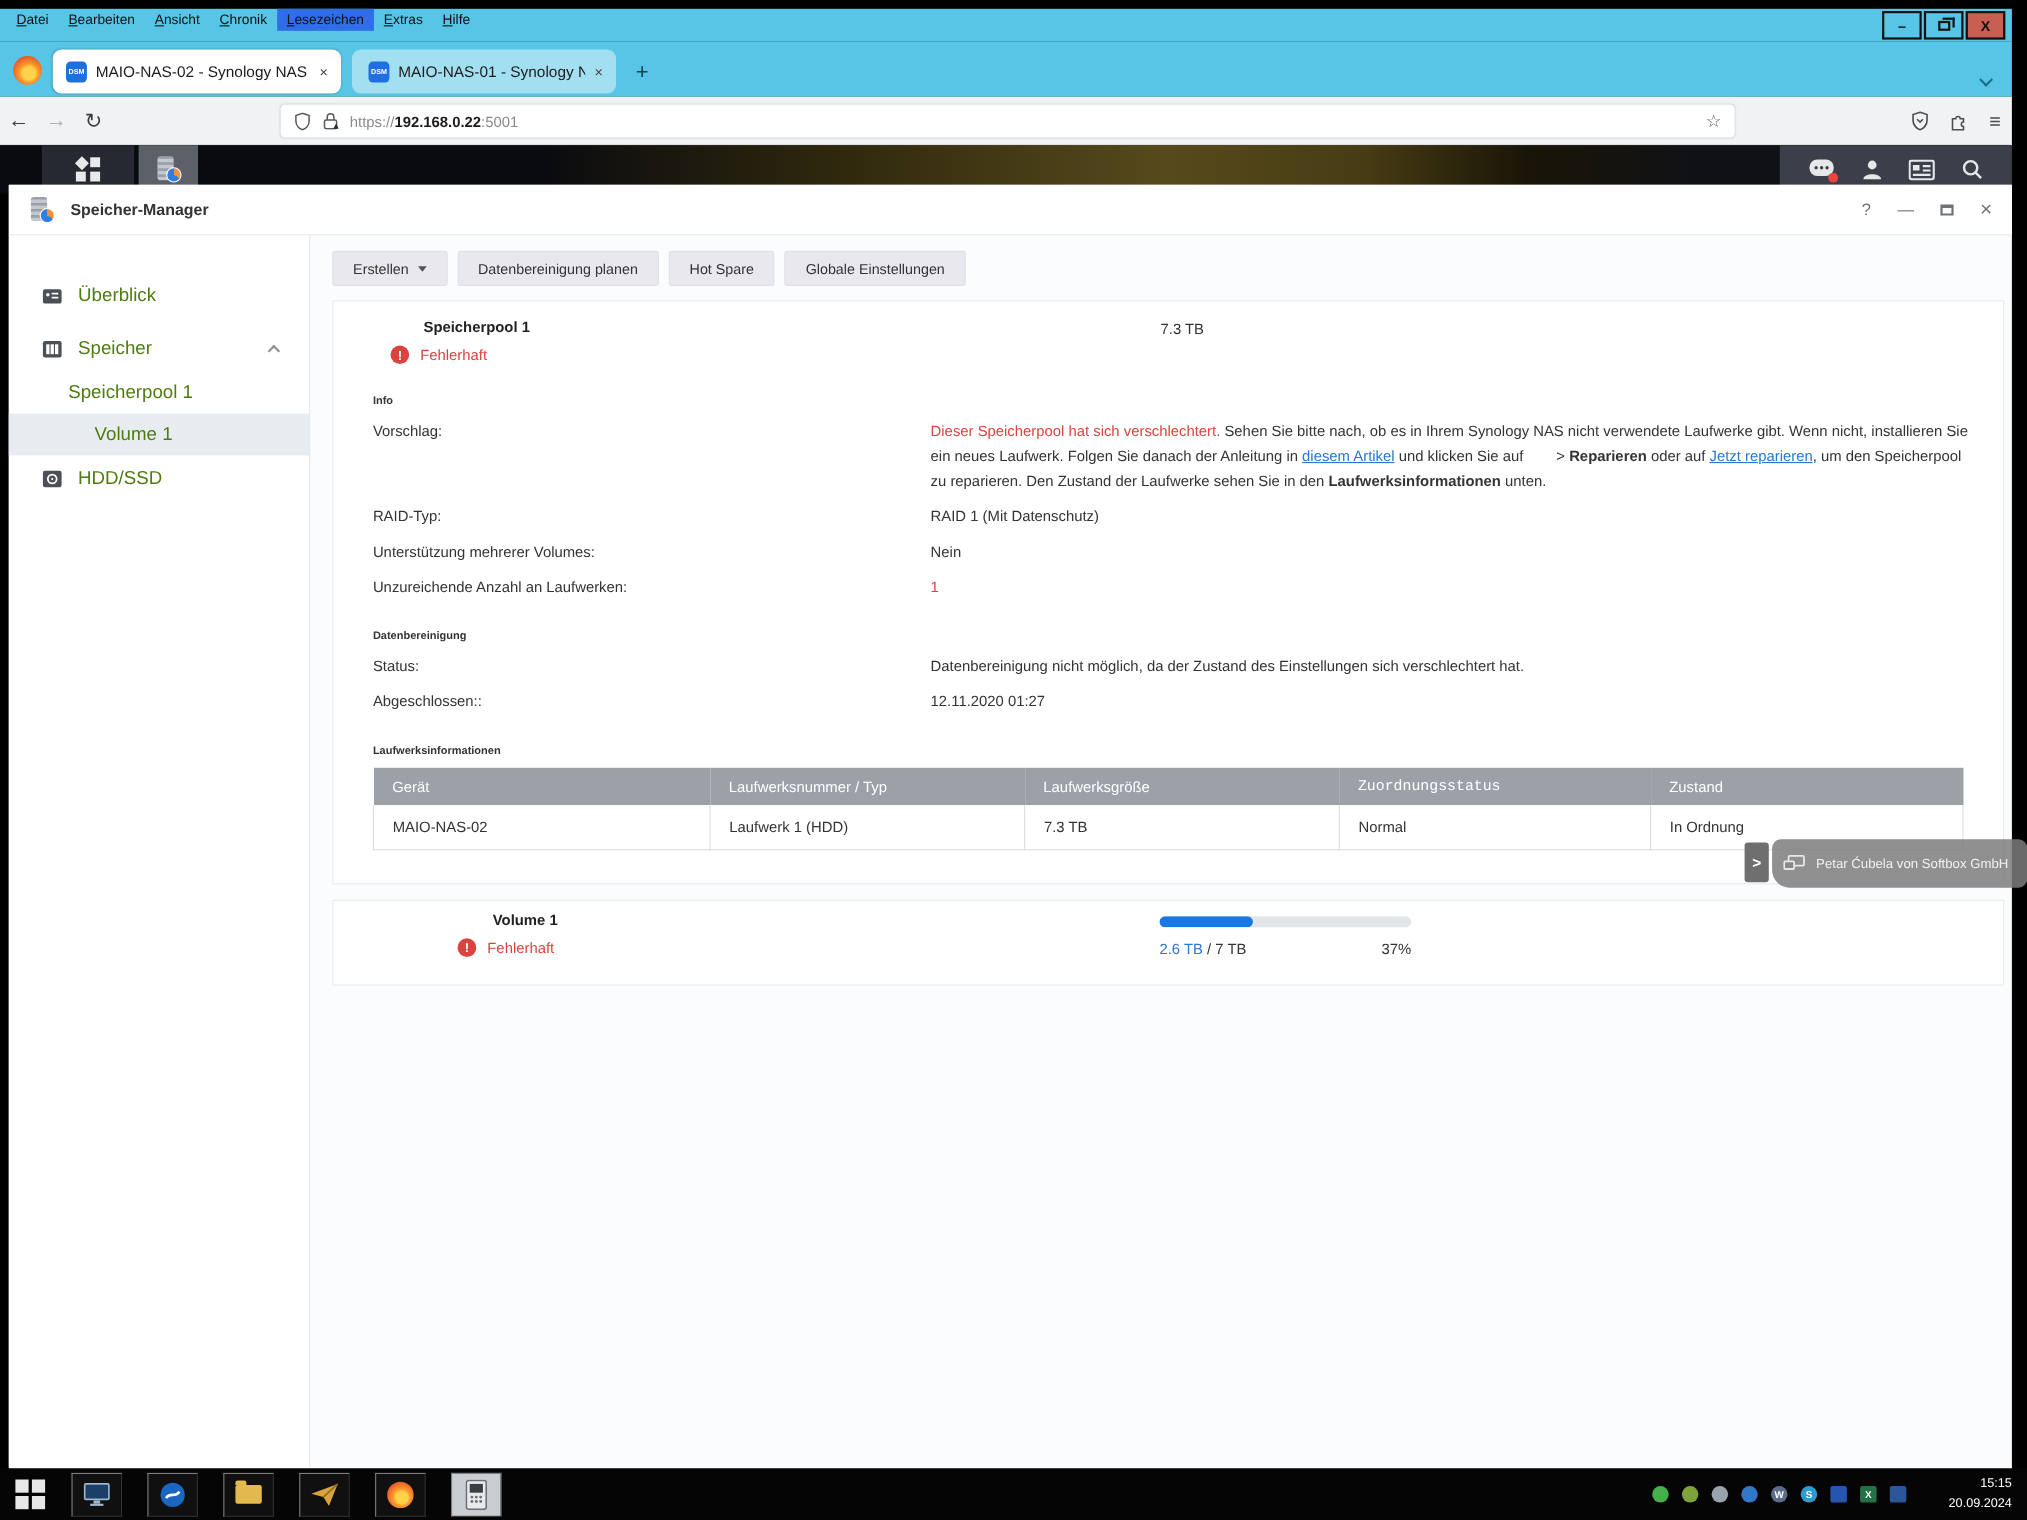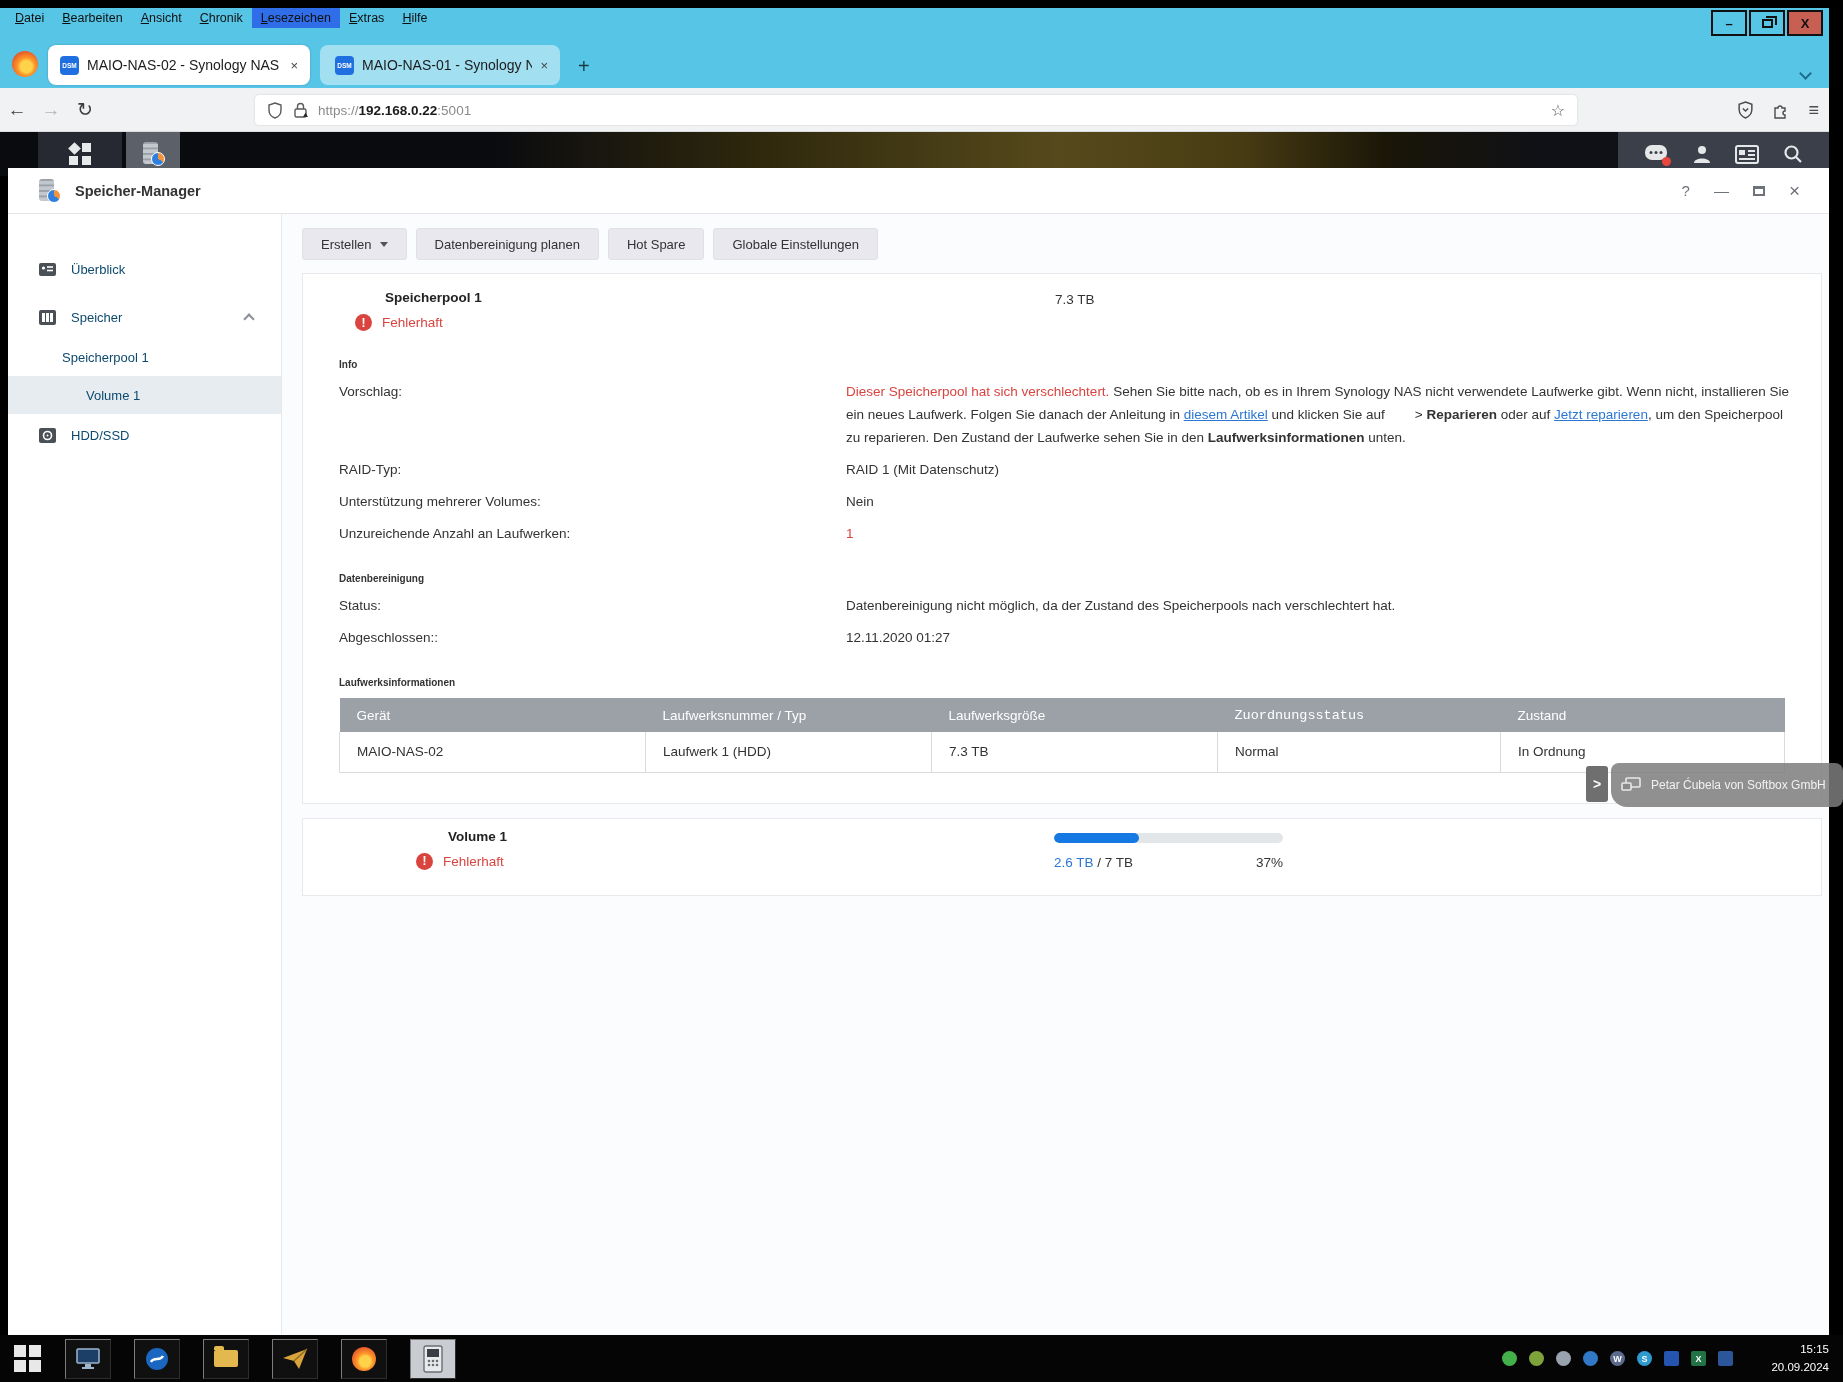--- a/index.html
+++ b/index.html
@@ -60,28 +60,28 @@
 
   
   .sm-ic { position:relative; width:24px; height:24px; }
   .sm-ic .stack { position:absolute; left:2px; top:0; width:15px; height:22px; background:linear-gradient(#c9cdd2 0 0); border-radius:3px;
       background-image:linear-gradient(#9aa0a8 2px, transparent 2px); background-size:100% 5.5px; background-color:#c3c8ce; }
   .sm-ic .pie { position:absolute; right:0; bottom:0; width:14px; height:14px; border-radius:50%;
       background:conic-gradient(#f2923c 0 120deg, #2f7fe0 120deg 360deg); border:1px solid #fff; }
 
   
   .appwin { position:absolute; left:8px; top:168px; width:1821px; height:1167px; background:#fbfcfd; }
-  .titlebar { height:46px; background:#fff; border-bottom:1px solid #e3e5e8; display:flex; align-items:center; padding:0 29px; }
+  .titlebar { height:46px; background:#fff; border-bottom:1px solid #e3e5e8; display:flex; align-items:center; padding:0 18px; }
   .apptitle { font-size:14.5px; font-weight:bold; color:#333; margin-left:14px; }
   .titlectls { margin-left:auto; display:flex; align-items:center; gap:24px; color:#6e737a; font-size:15px; }
   .maxi { width:12px; height:10px; border:2px solid #6e737a; border-top-width:3px; }
 
   .appbody { display:flex; height:1120px; }
   .sidebar { width:274px; background:#fff; border-right:1px solid #e6e8eb; padding-top:34px; flex:0 0 auto; }
-  .sbitem { height:42px; display:flex; align-items:center; padding-left:30px; font-size:13px; color:#0c4a6e; position:relative; }
+  .sbitem { height:42px; display:flex; align-items:center; padding-left:30px; font-size:17px; color:#4d7c0f; position:relative; }
   .sbitem.group { margin-top:6px; }
   .sbitem .lbl { margin-left:14px; }
   .sbitem.sub { padding-left:54px; height:38px; }
   .sbitem.sub2 { padding-left:78px; height:38px; }
   .sbitem.sel { background:#e7ecf0; }
   .sb-ic { width:19px; height:19px; flex:0 0 auto; }
   .sb-chev { position:absolute; right:28px; width:8px; height:8px; border-left:2px solid #8a9097; border-top:2px solid #8a9097; transform:rotate(45deg); top:19px; }
 
   .content { flex:1; position:relative; padding:14px 0 0 20px; }
   .toolbar { display:flex; gap:9px; margin-bottom:13px; }
@@ -344,21 +344,21 @@
             <span>Nein</span>
           </div>
           <div class="kv">
             <span class="k">Unzureichende Anzahl an Laufwerken:</span>
             <span class="red">1</span>
           </div>
 
           <div class="sechead">Datenbereinigung</div>
           <div class="kv">
             <span class="k">Status:</span>
-            <span>Datenbereinigung nicht möglich, da der Zustand des Speicherpools nach verschlechtert hat.</span>
+            <span>Datenbereinigung nicht möglich, da der Zustand des Einstellungen sich verschlechtert hat.</span>
           </div>
           <div class="kv">
             <span class="k">Abgeschlossen::</span>
             <span>12.11.2020 01:27</span>
           </div>
 
           <div class="sechead">Laufwerksinformationen</div>
           <table class="drives">
             <thead>
               <tr>

